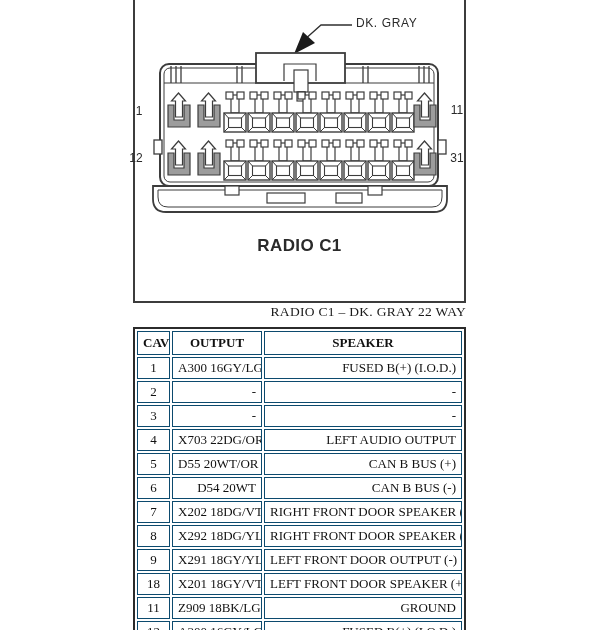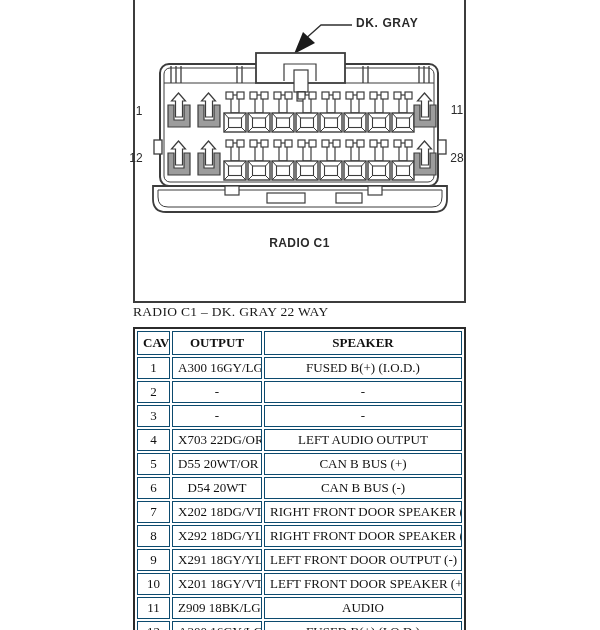--- a/index.html
+++ b/index.html
@@ -7,41 +7,41 @@
        font-family:"Liberation Sans",sans-serif;color:#1e1e1e;}
 
   
   .figure-frame{position:absolute;left:133px;top:-4px;width:333px;height:307px;
     box-sizing:border-box;border-left:2px solid #3c3c3c;border-right:2px solid #3c3c3c;
     border-bottom:2px solid #3c3c3c;}
 
   .diagram-svg{position:absolute;left:0;top:0;}
 
   .lbl{position:absolute;font-family:"Liberation Sans",sans-serif;color:#2a2a2a;}
-  .lbl-dkgray{left:356px;top:16px;font-size:12px;letter-spacing:.6px;font-weight:bold;}
+  .lbl-dkgray{left:356px;top:16px;font-size:12px;letter-spacing:.6px;}
   .lbl-pin{font-size:12px;text-align:center;width:20px;}
   .lbl-pin1{left:129px;top:104px;}
   .lbl-pin11{left:447px;top:103px;}
   .lbl-pin12{left:126px;top:151px;}
   .lbl-pin22{left:447px;top:151px;}
   .lbl-radioc1{left:133px;top:236px;width:333px;text-align:center;
-    font-weight:bold;font-size:12px;letter-spacing:.4px;}
-
-  .caption{position:absolute;left:133px;top:304px;width:333px;text-align:left;
+    font-weight:bold;font-size:17px;letter-spacing:.4px;}
+
+  .caption{position:absolute;left:133px;top:304px;width:333px;text-align:right;
     font-family:"Liberation Serif",serif;font-size:13.5px;color:#1a1a1a;letter-spacing:.3px;}
 
   
   table.pinout{position:absolute;left:133px;top:327px;width:333px;
     border-collapse:separate;border-spacing:2px;border:2px solid #2b2b2b;
     table-layout:fixed;font-family:"Liberation Serif",serif;font-size:13px;color:#111;
     background:#fff;}
   .pinout th,.pinout td{border:1px solid #0c4a6e;padding:0 5px;overflow:hidden;
     white-space:nowrap;background:#fff;}
   .pinout th{height:22px;font-weight:bold;text-align:center;font-size:13px;}
-  .pinout td{height:20px;text-align:center;}
+  .pinout td{height:20px;text-align:right;}
   .pinout td.cav{text-align:center;padding:0;}
 </style>
 </head>
 <body>
 
 <div class="figure-frame"></div>
 
 <svg class="diagram-svg" width="600" height="330" viewBox="0 0 600 330">
   <defs>
 
@@ -119,21 +119,21 @@
     <rect x="368" y="186" width="14" height="9" stroke-width="1.2"></rect>
     <rect x="267" y="193" width="38" height="10" stroke-width="1.2"></rect>
     <rect x="336" y="193" width="26" height="10" stroke-width="1.2"></rect>
   </g>
 </svg>
 
 <div class="lbl lbl-dkgray">DK. GRAY</div>
 <div class="lbl lbl-pin lbl-pin1">1</div>
 <div class="lbl lbl-pin lbl-pin11">11</div>
 <div class="lbl lbl-pin lbl-pin12">12</div>
-<div class="lbl lbl-pin lbl-pin22">28</div>
+<div class="lbl lbl-pin lbl-pin22">31</div>
 <div class="lbl lbl-radioc1">RADIO C1</div>
 
 <div class="caption">RADIO C1 – DK. GRAY 22 WAY</div>
 
 <table class="pinout">
   <colgroup>
     <col style="width:33px">
       <col style="width:90px">
       <col>
   </colgroup>
@@ -184,28 +184,28 @@
         <td class="cav">8</td>
         <td>X292 18DG/YL</td>
         <td>RIGHT FRONT DOOR SPEAKER (-)</td>
       </tr>
       <tr>
         <td class="cav">9</td>
         <td>X291 18GY/YL</td>
         <td>LEFT FRONT DOOR OUTPUT (-)</td>
       </tr>
       <tr>
-        <td class="cav">10</td>
+        <td class="cav">18</td>
         <td>X201 18GY/VT</td>
         <td>LEFT FRONT DOOR SPEAKER (+)</td>
       </tr>
       <tr>
         <td class="cav">11</td>
         <td>Z909 18BK/LG</td>
-        <td>AUDIO</td>
+        <td>GROUND</td>
       </tr>
       <tr>
         <td class="cav">12</td>
         <td>A300 16GY/LG</td>
         <td>FUSED B(+) (I.O.D.)</td>
       </tr>
     </tbody>
 </table>
 
 </body></html>

